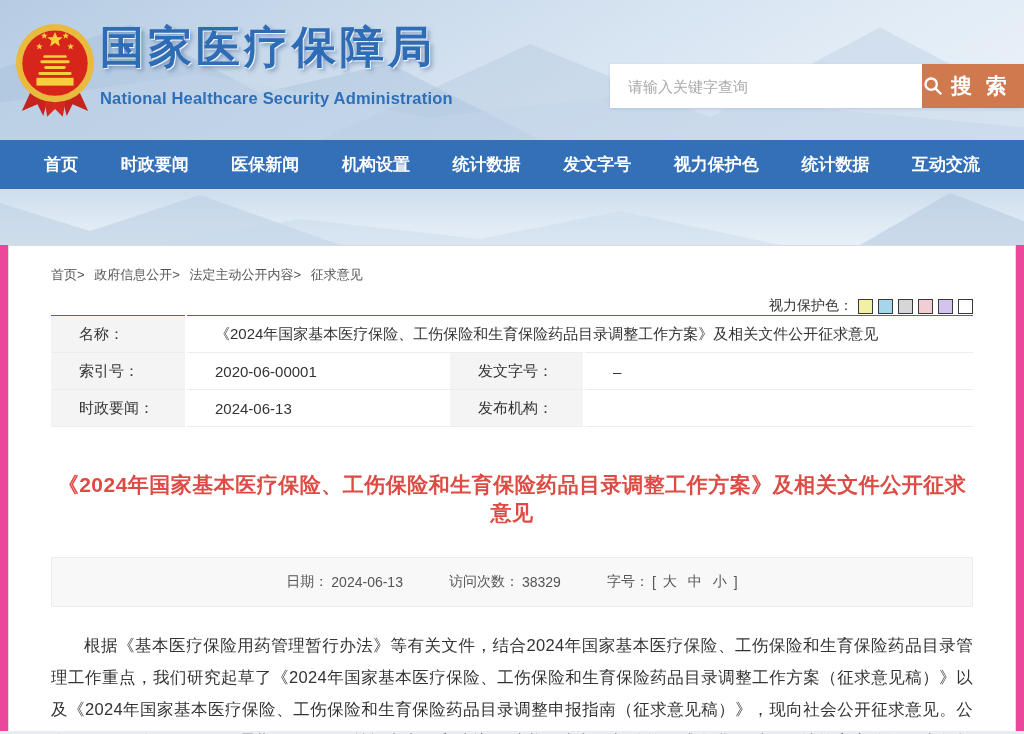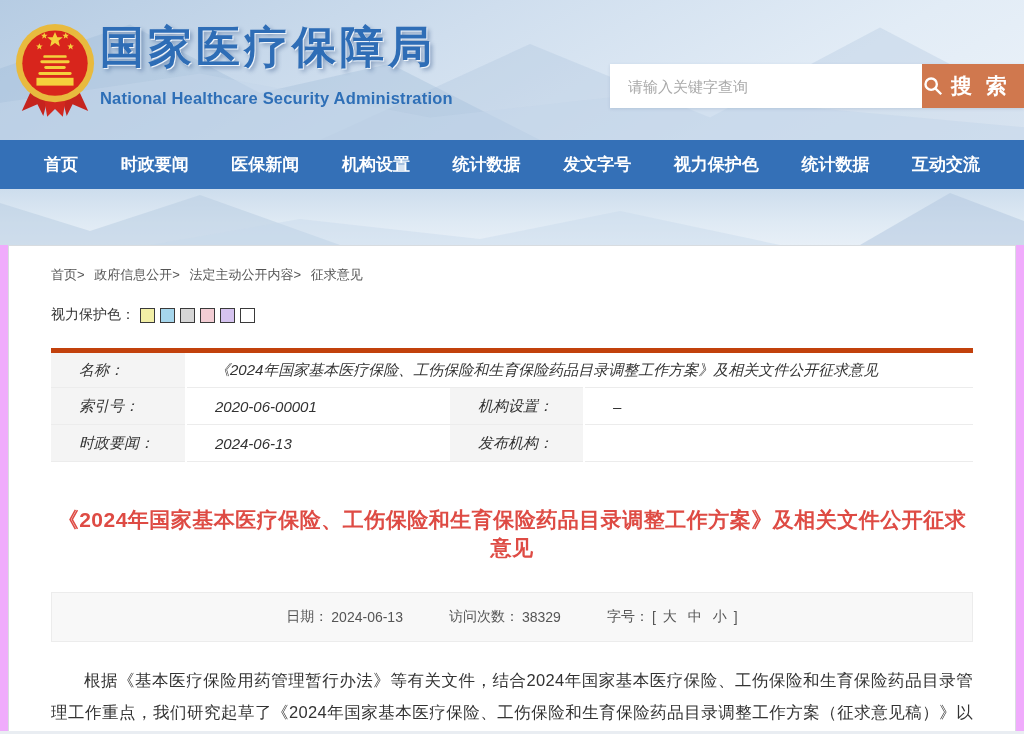--- a/index.html
+++ b/index.html
@@ -31,34 +31,34 @@
     justify-content:space-between; padding:0 44px; }
   .nav-item { color:#fff; font-size:17px; font-weight:bold; text-decoration:none;
     cursor:pointer; white-space:nowrap; }
 
   
   .hero-band { position:relative; height:56px; overflow:hidden;
     background:linear-gradient(180deg,#cddded 0%,#dfeaf4 60%,#e7eff7 100%); }
   .hero-band svg { position:absolute; inset:0; width:100%; height:100%; }
 
   
-  .content-bg { height:486px; padding:0 8px; background:#f0abfc; }
+  .content-bg { height:486px; padding:0 8px; background:#ec4899; }
   .panel { background:#fff; border:1px solid #d8dce0; border-bottom:none; height:100%;
     padding:20px 42px 0; }
 
   .breadcrumb { font-size:13px; color:#555; }
   .breadcrumb .crumb { cursor:pointer; }
   .breadcrumb .sep { margin-right:6px; }
 
-  .eye-row { margin-top:22px; display:flex; justify-content:flex-start; align-items:center;
+  .eye-row { margin-top:13px; display:flex; justify-content:flex-end; align-items:center;
     gap:5px; font-size:14px; color:#333; }
   .swatch { width:15px; height:15px; border:1px solid #3a3a3a; cursor:pointer; }
 
-  table.info { width:100%; border-collapse:collapse; margin-top:24px;
-    border-top:5px solid #c2410c; font-size:15px; color:#333;font-style:italic; }
+  table.info { width:100%; border-collapse:collapse; 
+    border-top:1px solid #c2410c; font-size:15px; color:#333; }
   table.info td { height:37px; border-bottom:1px solid #ececec; padding-left:28px; }
   table.info td.lbl { background:#f4f4f4; border-right:2px solid #fff; }
 
   .article-title { margin-top:44px; text-align:center; color:#de4b44;
     font-size:21px; font-weight:bold; letter-spacing:.5px; }
 
   .meta-bar { margin-top:30px; height:50px; background:#f8f8f8; border:1px solid #ececec;
     display:flex; align-items:center; justify-content:center; gap:46px;
     font-size:14px; color:#555; }
   .meta-group { display:flex; align-items:center; gap:3px; }
@@ -165,21 +165,21 @@
           <col>
         </colgroup>
       <tbody>
           <tr>
         <td class="lbl">名称：</td>
         <td colspan="3">《2024年国家基本医疗保险、工伤保险和生育保险药品目录调整工作方案》及相关文件公开征求意见</td>
       </tr>
       <tr>
         <td class="lbl">索引号：</td>
         <td>2020-06-00001</td>
-        <td class="lbl">机构设置：</td>
+        <td class="lbl">发文字号：</td>
         <td>–</td>
       </tr>
       <tr>
         <td class="lbl">时政要闻：</td>
         <td>2024-06-13</td>
         <td class="lbl">发布机构：</td>
         <td></td>
       </tr>
     </tbody>
       </table>

